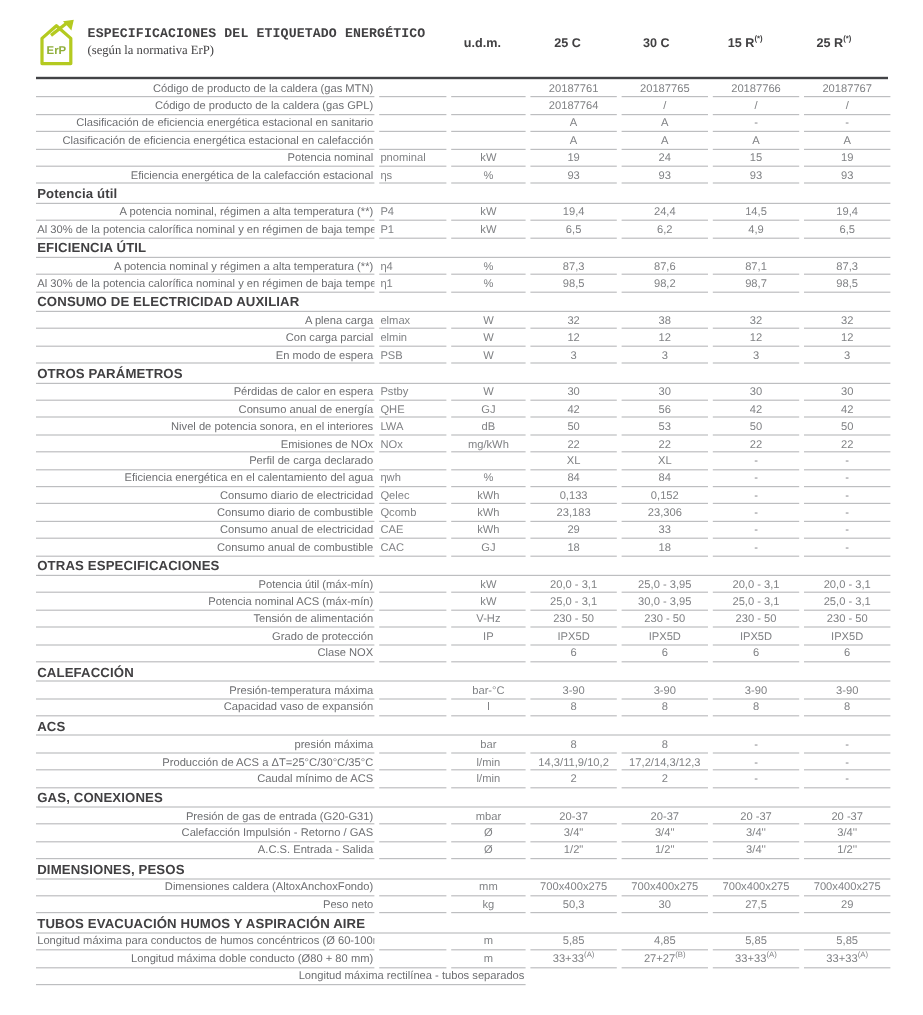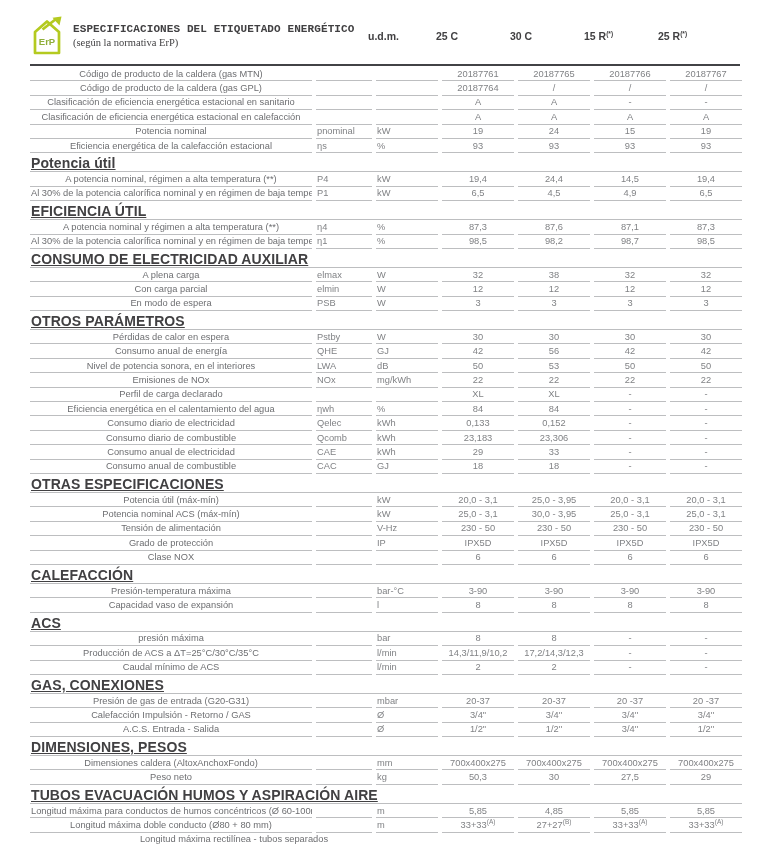--- a/index.html
+++ b/index.html
@@ -5,33 +5,33 @@
   html,body{margin:0;padding:0;background:#ffffff;}
   body{width:769px;height:846px;overflow:hidden;font-family:"Liberation Sans",sans-serif;-webkit-font-smoothing:antialiased;}
   .page{padding:10px 29px 0 30px;}
 
   
   .hdr{display:grid;grid-template-columns:338px 68px 74px 74px 74px 74px;align-items:center;height:52px;}
   .brand{display:flex;align-items:center;gap:9px;}
   .title-block{line-height:1.25;}
   .title{font-size:11px;font-weight:bold;color:#414042;letter-spacing:.1px;font-family:Liberation Mono, monospace;}
   .subtitle{font-size:10.5px;color:#414042;font-family:Liberation Serif, serif;}
-  .udm,.model{text-align:left;font-weight:bold;font-size:10.5px;color:#414042;}
+  .udm,.model{text-align:center;font-weight:bold;font-size:10.5px;color:#414042;}
   sup{font-size:6.5px;vertical-align:super;line-height:0;}
 
   .rule{height:0;border-bottom:2.5px solid #424346;margin:2px 0 1px 0;}
 
   
   table{border-collapse:separate;border-spacing:4px 0;table-layout:fixed;width:710px;margin-left:-4px;}
   td{height:13.4px;border-bottom:1px solid #bdbec0;font-size:9.3px;color:#808285;padding:0 1px;vertical-align:middle;white-space:nowrap;overflow:hidden;}
-  td.c-desc{width:280px;text-align:center;color:#6d6e71;}
+  td.c-desc{width:280px;text-align:right;color:#6d6e71;}
   td.c-sym{width:54px;}
-  td.c-unit{width:60px;}
+  td.c-unit{width:60px;text-align:center;}
   td.c-val{width:70px;text-align:center;}
-  td.section{font-weight:bold;color:#414042;font-size:14px;letter-spacing:.1px;padding-top:2px;text-decoration:underline;}
+  td.section{font-weight:bold;color:#414042;font-size:11px;letter-spacing:.1px;padding-top:2px;}
   td.noline{border-bottom:none;}
 
   .erp-svg{display:block;}
 </style>
 </head>
 <body>
 
 <div class="page">
 
   <div class="hdr" id="hdr">
@@ -126,21 +126,21 @@
           <td class="c-val">19,4</td>
           <td class="c-val">24,4</td>
           <td class="c-val">14,5</td>
           <td class="c-val">19,4</td>
         </tr>
         <tr>
           <td class="c-desc">Al 30% de la potencia calorífica nominal y en régimen de baja temperatura (***)</td>
           <td class="c-sym">P1</td>
           <td class="c-unit">kW</td>
           <td class="c-val">6,5</td>
-          <td class="c-val">4,5</td>
+          <td class="c-val">6,2</td>
           <td class="c-val">4,9</td>
           <td class="c-val">6,5</td>
         </tr>
         <tr>
           <td colspan="7" class="section">EFICIENCIA ÚTIL</td>
         </tr>
         <tr>
           <td class="c-desc">A potencia nominal y régimen a alta temperatura (**)</td>
           <td class="c-sym">η4</td>
           <td class="c-unit">%</td>

